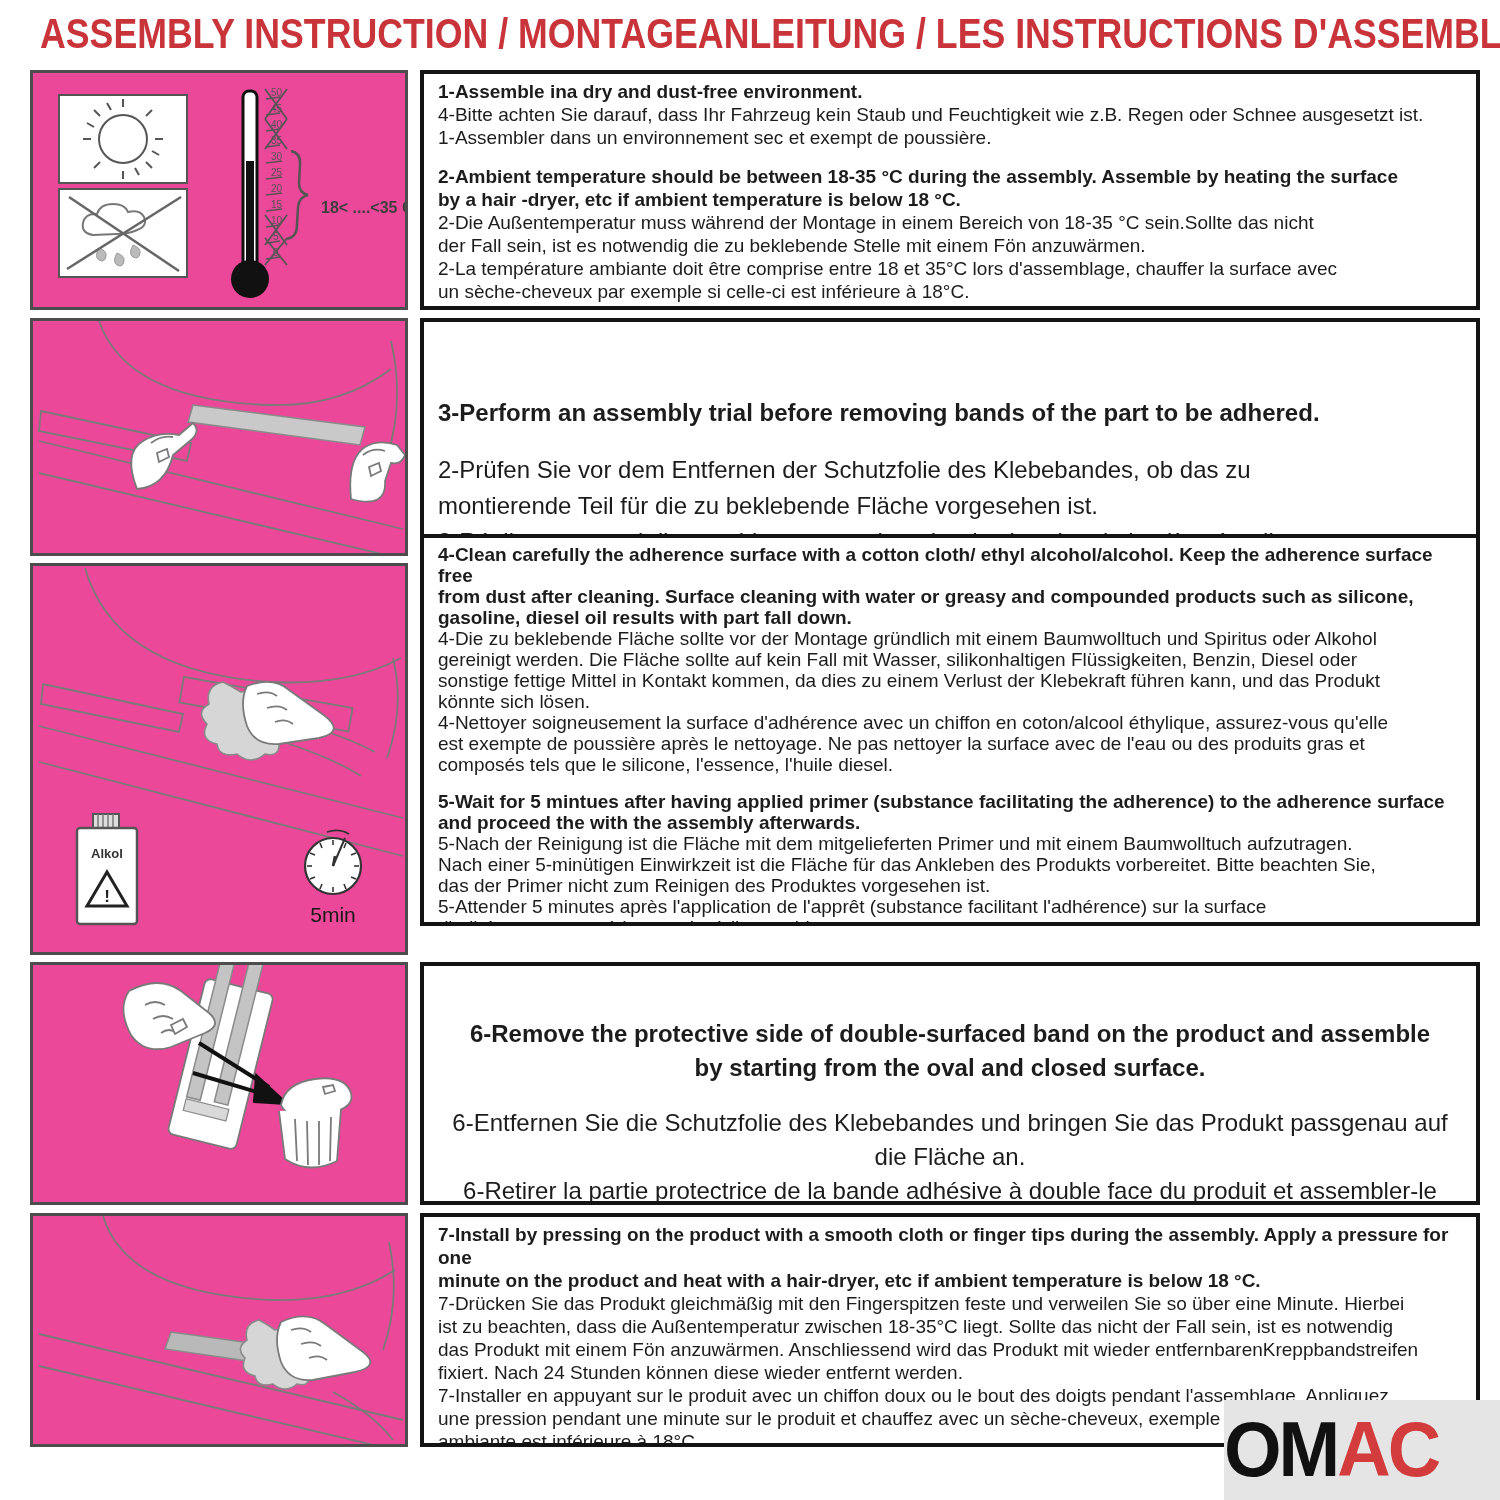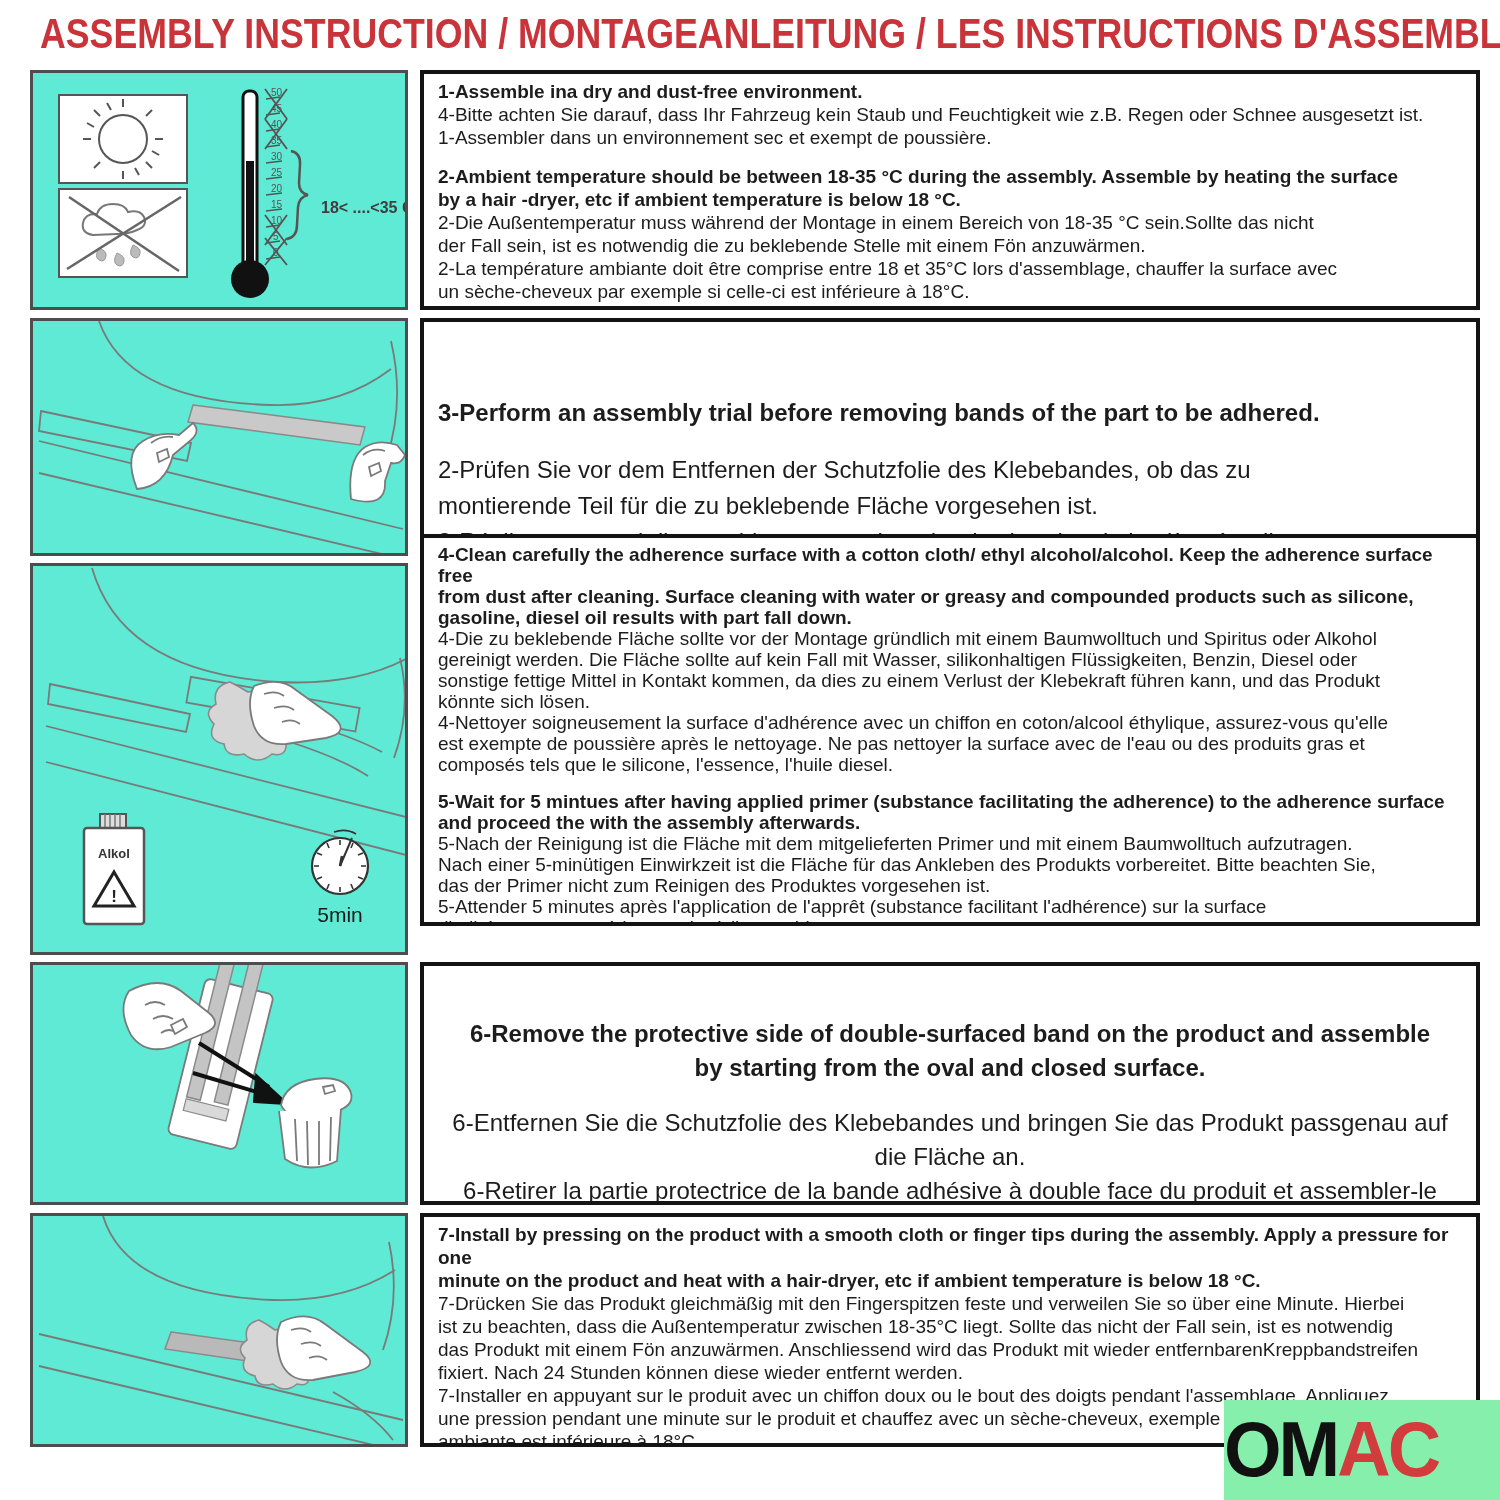--- a/index.html
+++ b/index.html
@@ -1,35 +1,35 @@
 <!DOCTYPE html>
 <html><head>
 <meta charset="utf-8">
 <style>
   html,body{margin:0;padding:0;background:#ffffff;}
   #page{position:relative;width:1500px;height:1500px;background:#fff;overflow:hidden;
         font-family:"Liberation Sans","DejaVu Sans",sans-serif;color:#1c1c1c;}
   #title{position:absolute;left:40px;top:10px;font-size:42px;font-weight:bold;color:#c9343a;
          white-space:nowrap;transform:scaleX(0.85);transform-origin:left top;letter-spacing:0px;}
-  .illus-box{position:absolute;left:30px;width:378px;background:#5eead4;border:3px solid #4d4d4d;box-sizing:border-box;overflow:hidden;}
+  .illus-box{position:absolute;left:30px;width:378px;background:#ec4899;border:3px solid #4d4d4d;box-sizing:border-box;overflow:hidden;}
   .text-box{position:absolute;left:420px;width:1060px;background:#fff;border:4px solid #141414;box-sizing:border-box;overflow:hidden;padding:6px 14px;}
   .text-box p{margin:0;white-space:pre-line;}
   .small p{font-size:19px;line-height:23px;}
   .big p{font-size:24px;line-height:36px;margin-top:21px;}
   .b{font-weight:bold;}
   .gap{margin-top:16px !important;}
   #p1t{top:70px;height:240px;}   #p1i{top:70px;height:240px;}
   #p2t{top:318px;height:238px;padding-top:52px;} #p2i{top:318px;height:238px;}
-  #p3t{top:534px;height:392px;}  #p3i{top:563px;height:392px;padding-left:7px;}
+  #p3t{top:534px;height:392px;}  #p3i{top:563px;height:392px;}
   #p3t p{font-size:19px;line-height:21px;}
   #p4t{top:962px;height:243px;padding-top:30px;line-height:34px;text-align:center;} #p4i{top:962px;height:243px;}
   #p4t p{line-height:34px;}
   #p5t{top:1213px;height:234px;} #p5i{top:1213px;height:234px;}
   svg{display:block;}
-  #logo{position:absolute;left:1224px;top:1400px;width:276px;height:100px;background:#86efac;
+  #logo{position:absolute;left:1224px;top:1400px;width:276px;height:100px;background:#e5e5e5;
         display:flex;align-items:center;justify-content:flex-start;}
   #logo .lt{font-size:74px;font-weight:bold;letter-spacing:-3px;transform:scaleY(1.05);line-height:74px;}
   #logo .lblack{color:#111111;}
   #logo .lred{color:#d23c3c;}
 </style>
 </head>
 <body>
 
 <div id="page">
 

